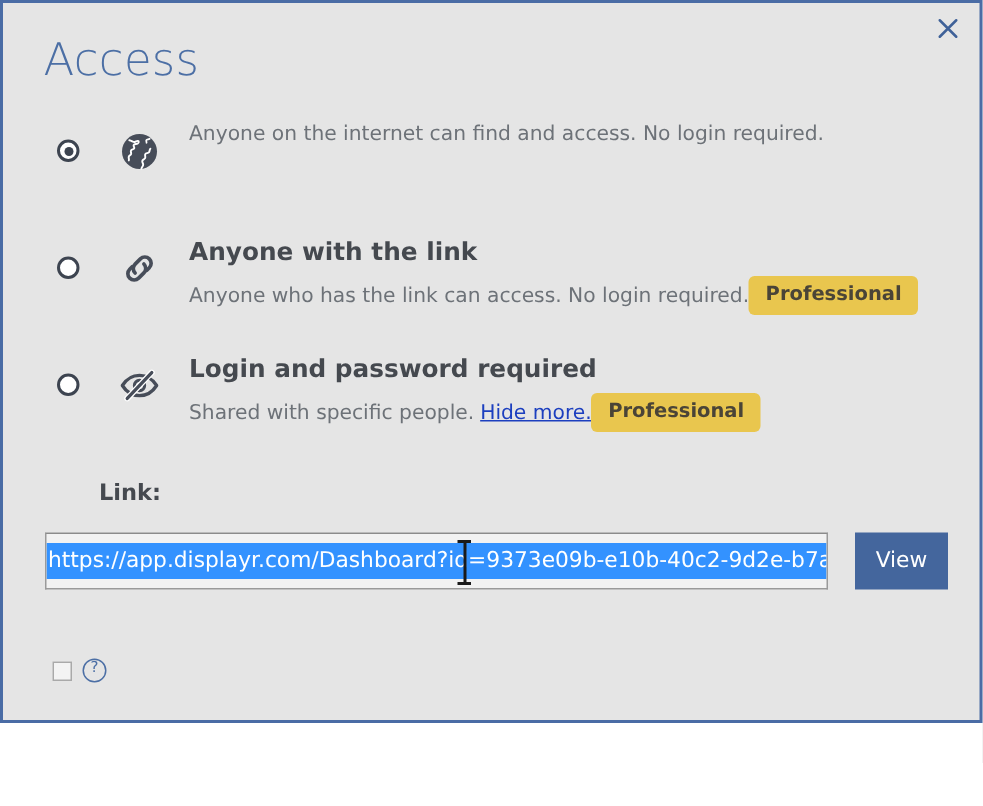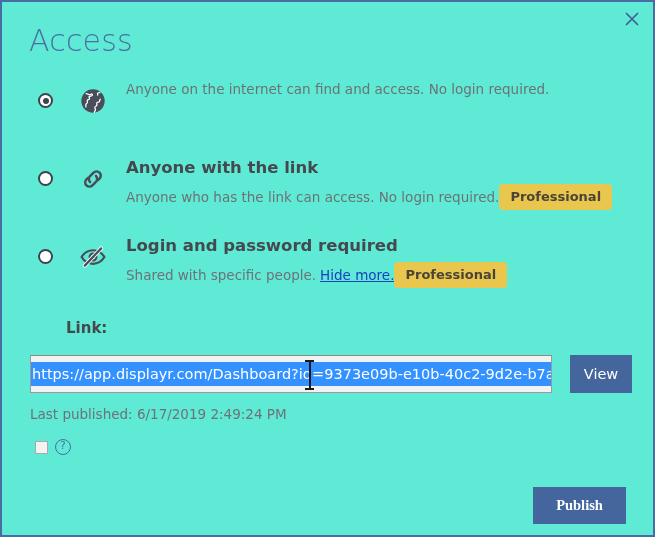--- a/index.html
+++ b/index.html
@@ -11,22 +11,22 @@
     height: 537px;
     background: #ffffff;
     font-family: "DejaVu Sans", "Liberation Sans", sans-serif;
     overflow: hidden;
   }
 
   .dialog {
     position: relative;
     box-sizing: border-box;
     width: 655px;
-    height: 537px;
-    background: #5eead4;
+    height: 482px;
+    background: #e5e5e5;
     border: 2px solid #4a6ca5;
     border-top-width: 2px;
     overflow: hidden;
   }
 
   
   .close-btn {
     position: absolute;
     top: 4px;
     right: 8px;
@@ -385,21 +385,20 @@
   <div class="link-row">
     <div class="url-box">
       <div class="url-selection">https://app.displayr.com/Dashboard?id=9373e09b-e10b-40c2-9d2e-b7ac6fd416cc#co</div>
       <div class="caret">
           <div class="caret-stem"></div>
         </div>
     </div>
     <button class="view-btn">View</button>
   </div>
 
-  <div class="last-published">Last published: 6/17/2019 2:49:24 PM</div>
 
   <div class="checkbox-row">
     <div class="checkbox"></div>
     <div class="help-icon">?</div>
   </div>
 
   <div class="footer">
     <button class="publish-btn">Publish</button>
   </div>
 

